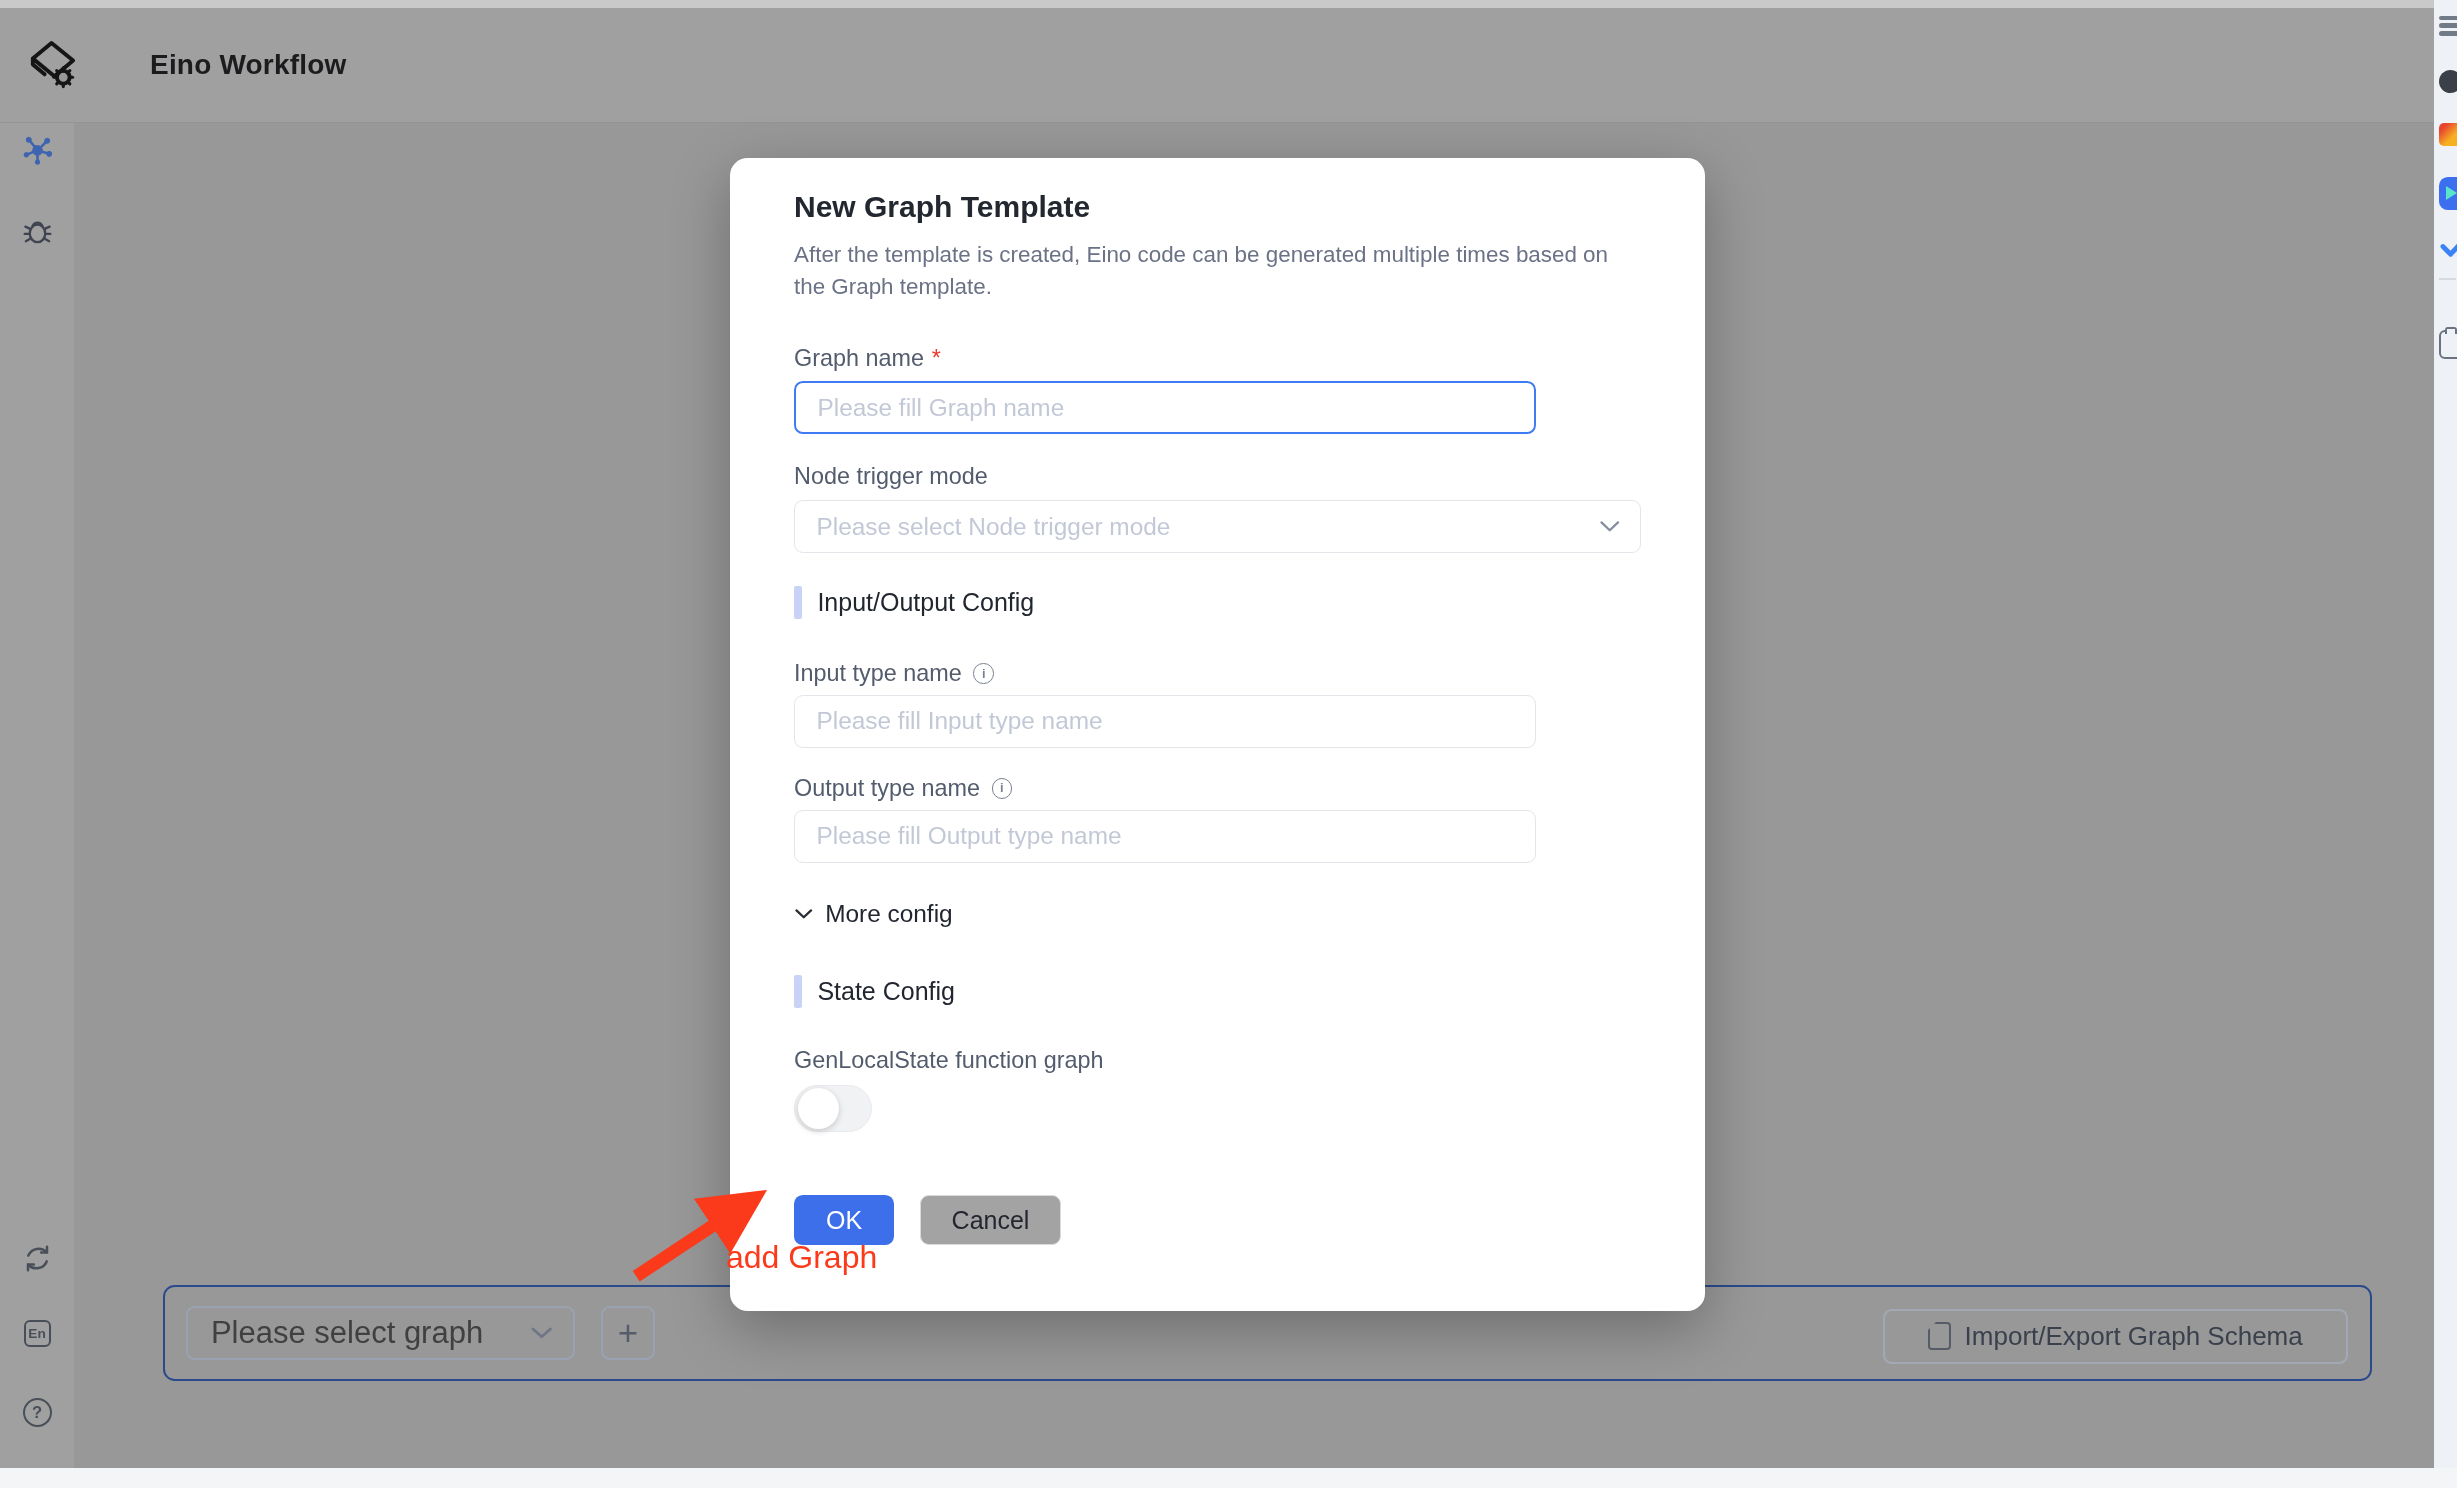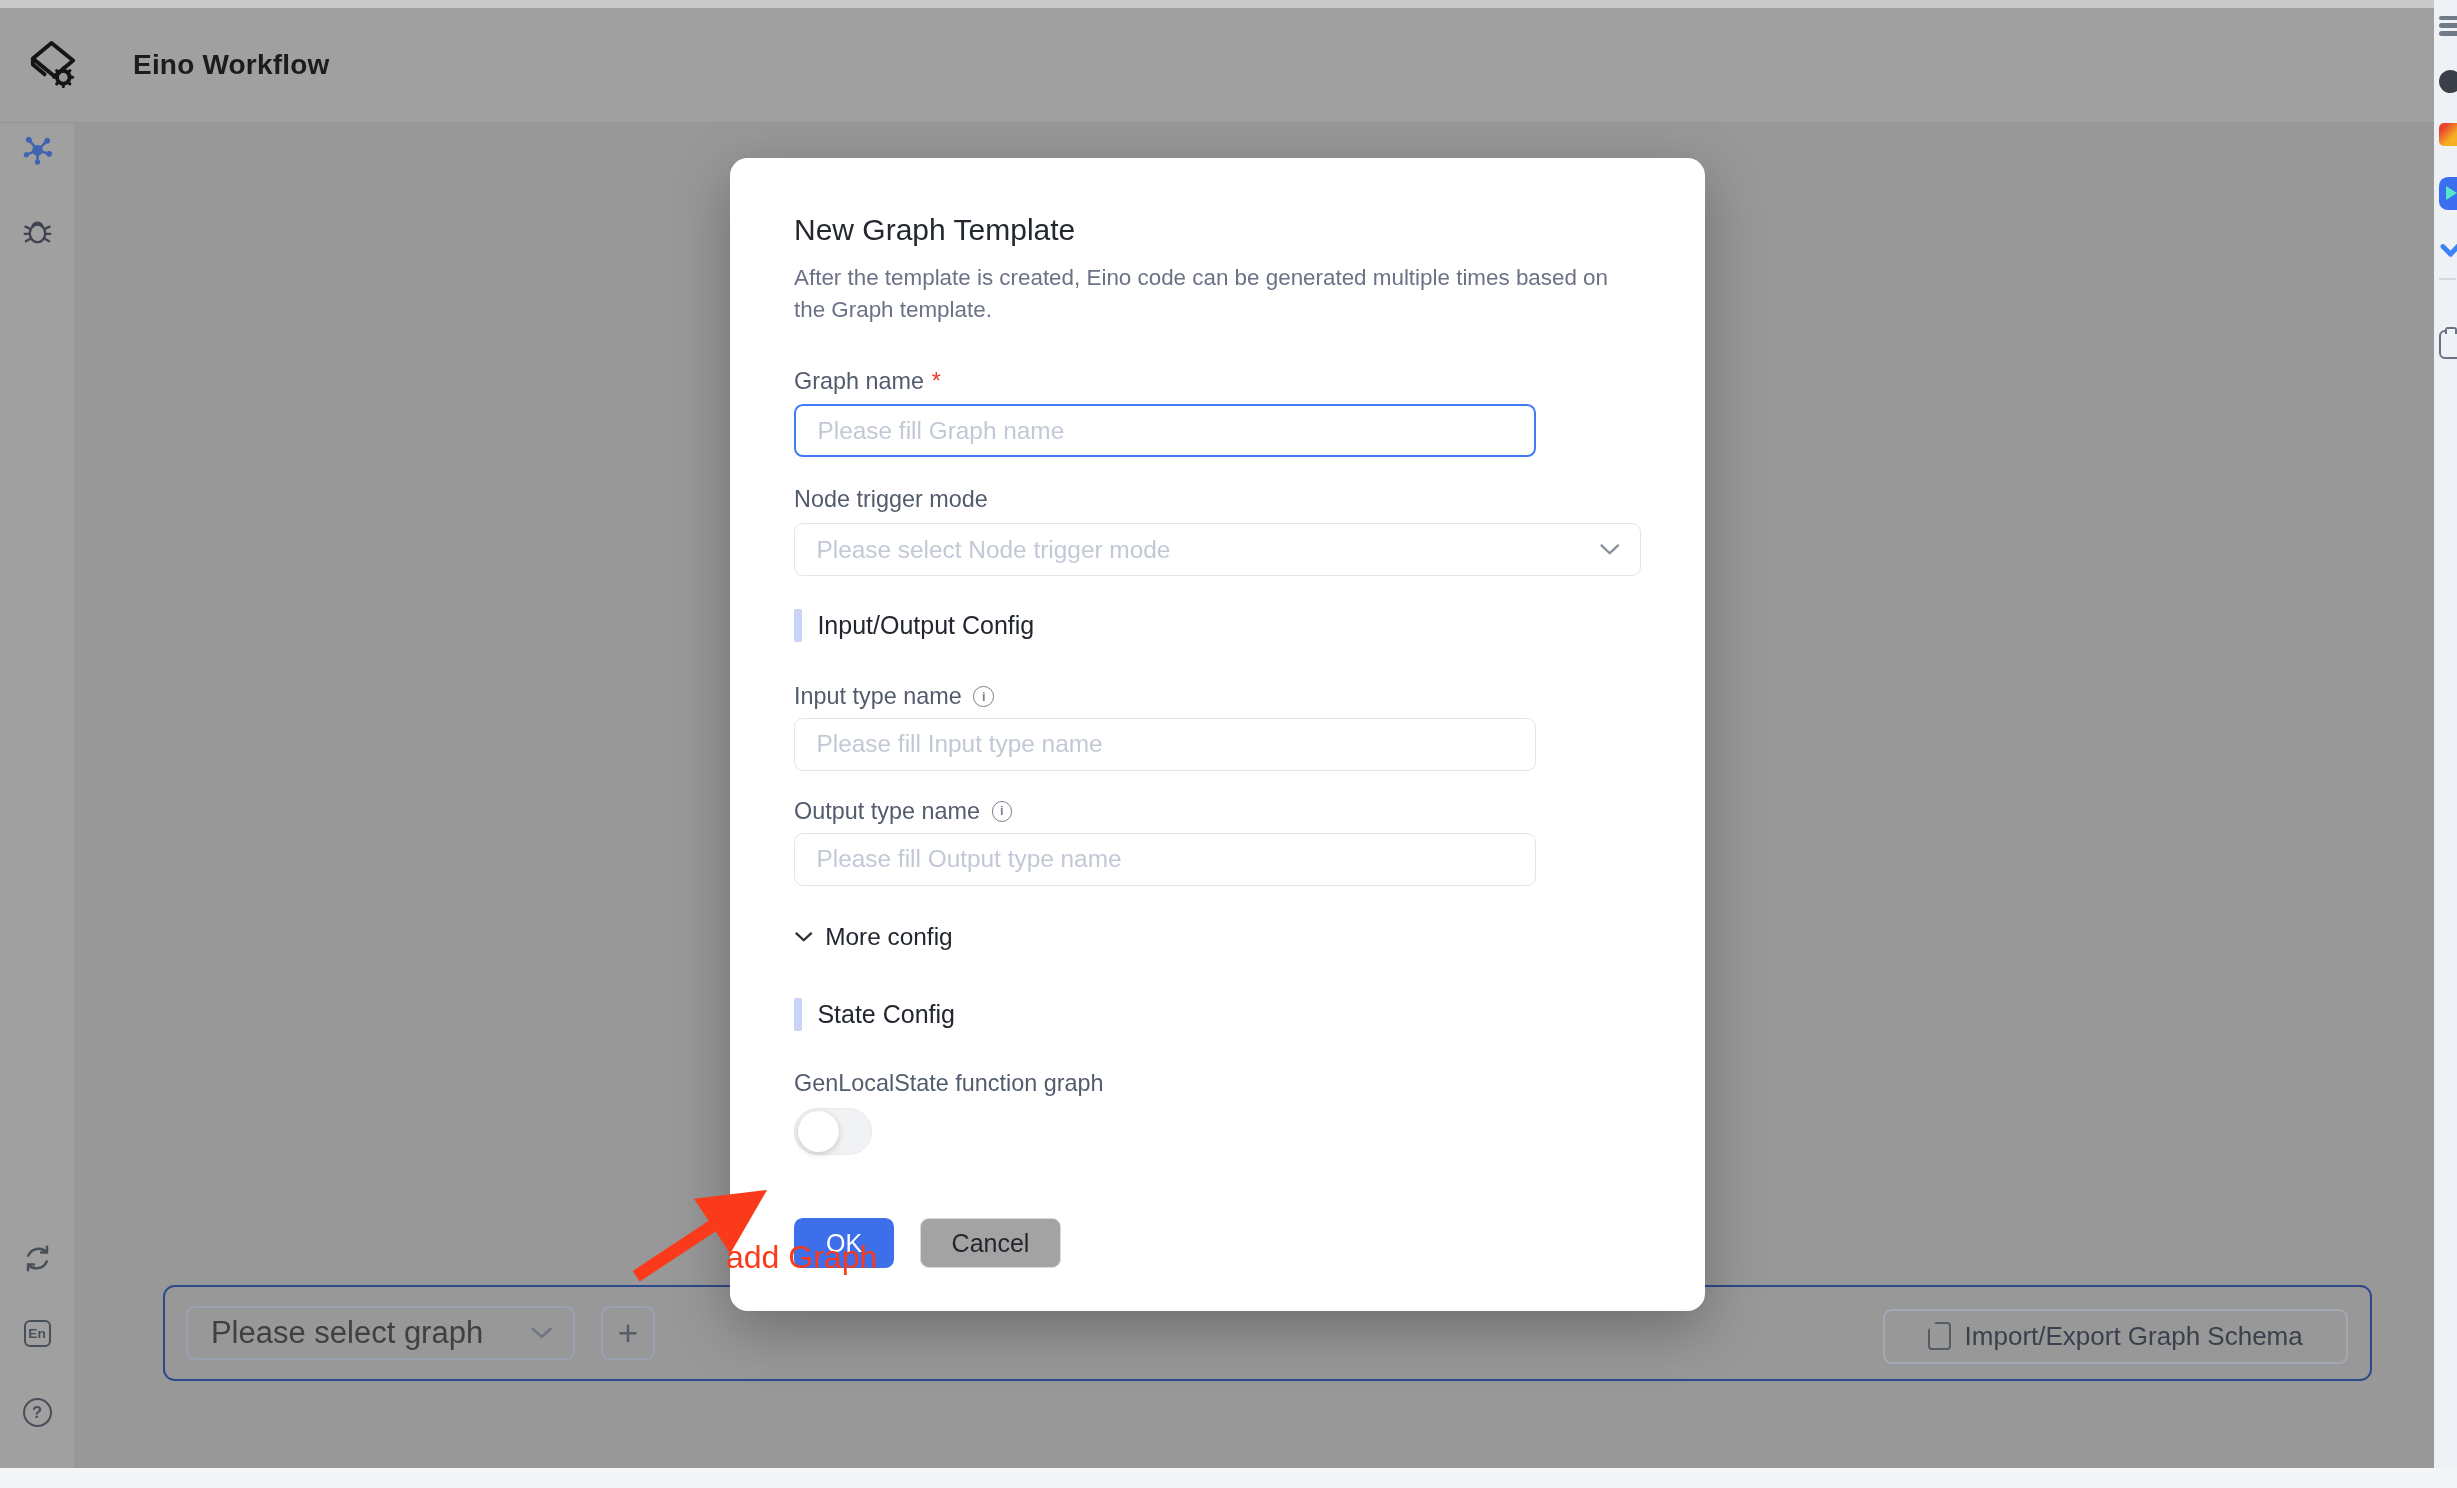--- a/index.html
+++ b/index.html
@@ -3,21 +3,21 @@
 <meta charset="utf-8">
 <style>
   * { margin:0; padding:0; box-sizing:border-box; }
   html,body { width:2458px; height:1488px; }
   body { font-family:"Liberation Sans", sans-serif; }
   #app { position:relative; width:2458px; height:1488px; background:#989898; overflow:hidden; }
 
   
   .top-strip { position:absolute; left:0; top:0; width:2458px; height:7.8px; background:#c9c9c9; z-index:3; }
   .header { position:absolute; left:0; top:7.8px; width:2458px; height:115px; background:#a0a0a0;
-            border-bottom:1px solid rgba(0,0,0,0.07); display:flex; align-items:center; z-index:2; }
+            border-bottom:1px solid rgba(0,0,0,0.07); display:flex; align-items:center; z-index:2;gap:17px; }
   .logo-box { margin-left:25px; width:53px; height:53px; }
   .app-title { margin-left:55px; font-size:28px; font-weight:700; color:#1c1c1e; letter-spacing:0.2px; }
   .sidebar { position:absolute; left:0; top:123px; width:74px; height:1345px; background:#a0a0a0; z-index:2; }
   .side-icon { position:absolute; left:0; width:74px; display:flex; justify-content:center; cursor:pointer; }
   .footer-strip { position:absolute; left:0; top:1468px; width:2458px; height:20.5px; background:#f3f5f7; z-index:4; }
 
   .en-badge { width:27px; height:27px; border:2.4px solid #494f59; border-radius:5.9px; color:#494f59;
               font-size:13.7px; font-weight:700; display:flex; align-items:center; justify-content:center; }
   .help-badge { width:29px; height:29px; border:2.4px solid #494f59; border-radius:50%; color:#494f59;
               font-size:16.6px; font-weight:700; display:flex; align-items:center; justify-content:center; }
@@ -45,21 +45,21 @@
               display:flex; align-items:center; justify-content:center; font-size:35px; font-weight:400; color:#565d6a; cursor:pointer; }
   .import-btn { position:absolute; right:22.4px; top:21.5px; width:465px; height:55px; border:2px solid #a2a9b5; border-radius:8.8px;
               display:flex; align-items:center; justify-content:center; gap:13.7px; font-size:26px; color:#3a404c; cursor:pointer; }
   .doc-icon { width:23.4px; height:28px; border:2.4px solid #565c66; border-radius:3.9px; position:relative; }
   .doc-icon::after { content:""; position:absolute; left:-2px; top:-2px; width:0; height:0;
                      border-top:8.8px solid #989898; border-right:8.8px solid transparent; }
 
   
   .modal { position:absolute; left:730px; top:158px; width:975px; height:1153px; background:#ffffff; border-radius:17.6px;
            box-shadow:0 17.6px 59px rgba(0,0,0,0.28); padding:0 64px; z-index:5; }
-  .m-title { padding-top:55px; font-size:30px; font-weight:400; color:#23272f; }
+  .m-title { padding-top:32px; font-size:30px; font-weight:700; color:#23272f; }
   .m-desc { margin-top:14.6px; font-size:22.4px; line-height:32px; color:#6b7286; }
   .field-label { display:flex; align-items:center; gap:7.8px; font-size:23.4px; color:#535c6d; }
   .req { color:#e8392e; font-size:23.4px; }
   .info-icon { width:20.5px; height:20.5px; border:1.8px solid #79818f; border-radius:50%; color:#79818f; font-size:12.7px;
                font-weight:700; display:inline-flex; align-items:center; justify-content:center; margin-left:3.9px; font-style:normal; }
   .text-input { width:742px; height:53px; border:1.5px solid #e3e5ea; border-radius:8.8px; padding:0 21.5px; font-size:24.4px;
                 color:#2a2f3a; outline:none; background:#fff; font-family:"Liberation Sans",sans-serif; }
   .text-input::placeholder { color:#c2c8d6; }
   .text-input.focused { border:2.4px solid #3e7bf5; }
   .select-box { width:847px; height:53px; border:1.5px solid #e3e5ea; border-radius:8.8px; padding:0 19.5px 0 21.5px;

